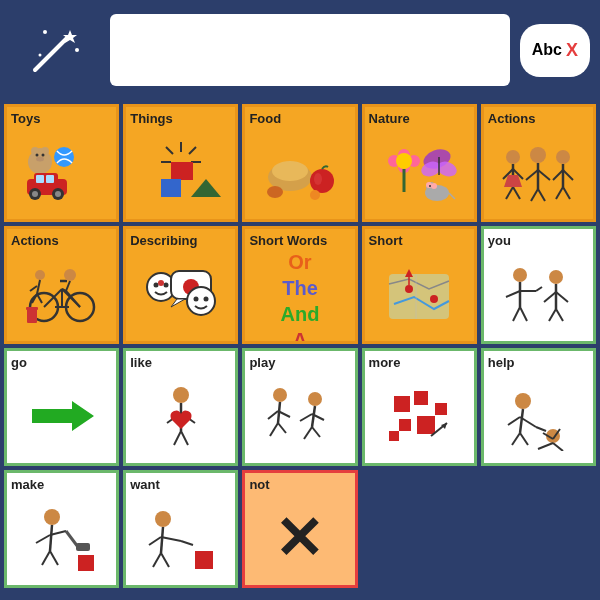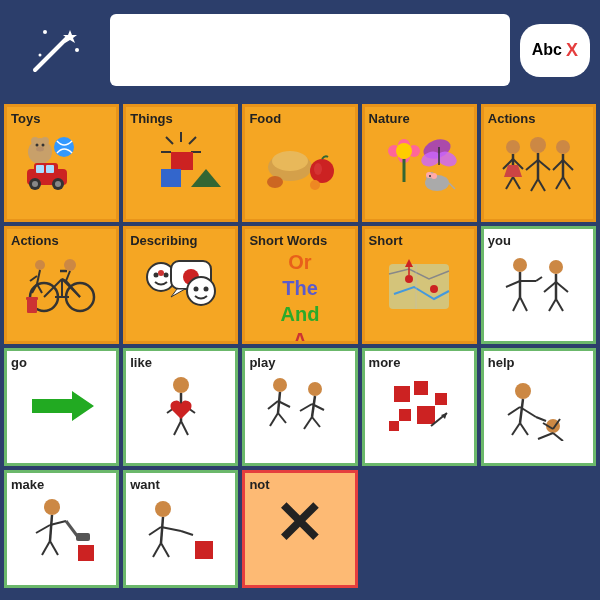--- a/index.html
+++ b/index.html
@@ -90,20 +90,21 @@
       font-weight: bold;
       color: #222;
       align-self: flex-start;
       padding-left: 2px;
       line-height: 1.2;
     }
 
     .cell-img {
       flex: 1;
       display: flex;
+      align-items: center;
       justify-content: center;
       width: 100%;
     }
 
     
     svg.cell-svg {
       width: 80px;
       height: 70px;
     }
 

